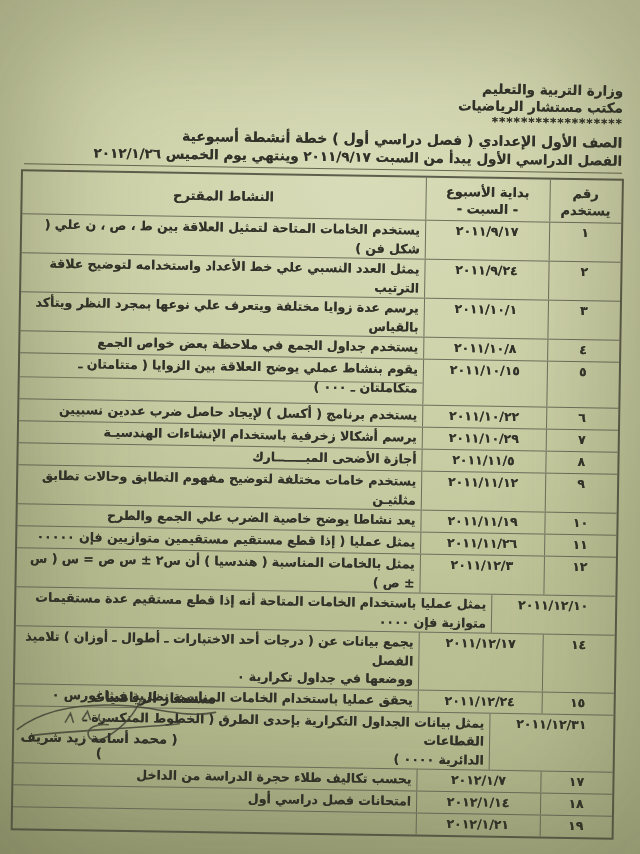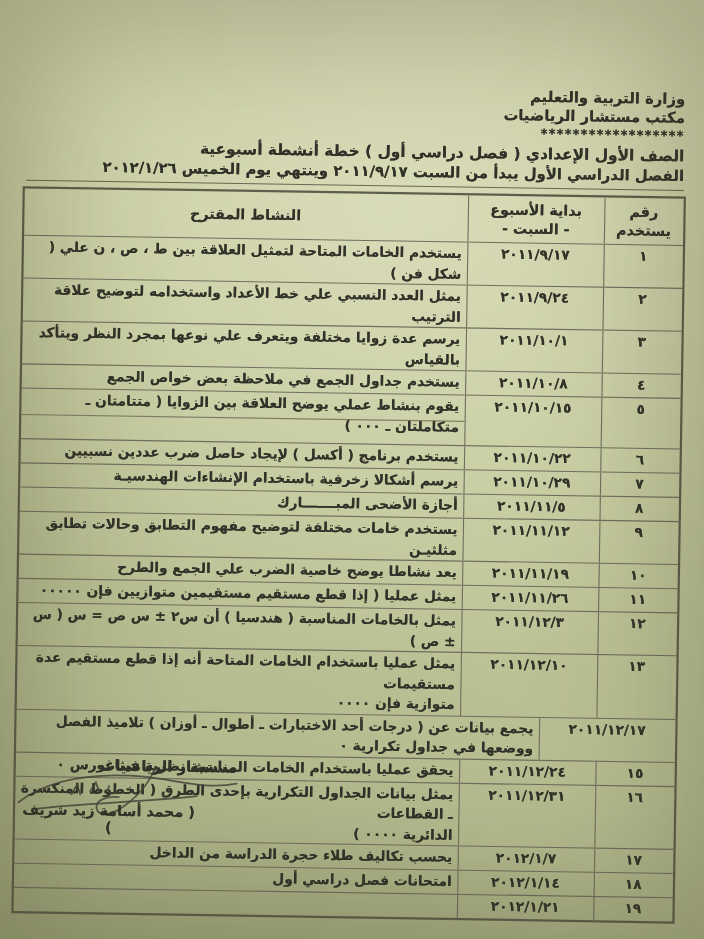--- a/index.html
+++ b/index.html
@@ -127,37 +127,36 @@
       <div class="td num">١١</div>
       <div class="td date">٢٠١١/١١/٢٦</div>
       <div class="td act">يمثل عمليا ( إذا قطع مستقيم مستقيمين متوازيين فإن ٠٠٠٠٠</div>
     </div>
     <div class="tr">
       <div class="td num">١٢</div>
       <div class="td date">٢٠١١/١٢/٣</div>
       <div class="td act">يمثل بالخامات المناسبة ( هندسيا ) أن س٢ ± س ص = س ( س ± ص )</div>
     </div>
     <div class="tr">
-      <div class="td num">١٣</div>
       <div class="td date">٢٠١١/١٢/١٠</div>
       <div class="td act">يمثل عمليا باستخدام الخامات المتاحة أنه إذا قطع مستقيم عدة مستقيمات
 متوازية فإن ٠٠٠٠</div>
     </div>
     <div class="tr">
+      <div class="td num">١٤</div>
       <div class="td date">٢٠١١/١٢/١٧</div>
       <div class="td act">يجمع بيانات عن ( درجات أحد الاختبارات ـ أطوال ـ أوزان ) تلاميذ الفصل
 ووضعها في جداول تكرارية ٠</div>
     </div>
     <div class="tr">
       <div class="td num">١٥</div>
       <div class="td date">٢٠١١/١٢/٢٤</div>
       <div class="td act">يحقق عمليا باستخدام الخامات المناسبة نظرية فيثاغورس ٠</div>
     </div>
     <div class="tr">
-      <div class="td num">١٦</div>
       <div class="td date">٢٠١١/١٢/٣١</div>
       <div class="td act">يمثل بيانات الجداول التكرارية بإحدى الطرق ( الخطوط المنكسرة ـ القطاعات
 الدائرية ٠٠٠٠ )</div>
     </div>
     <div class="tr">
       <div class="td num">١٧</div>
       <div class="td date">٢٠١٢/١/٧</div>
       <div class="td act">يحسب تكاليف طلاء حجرة الدراسة من الداخل</div>
     </div>
     <div class="tr">

